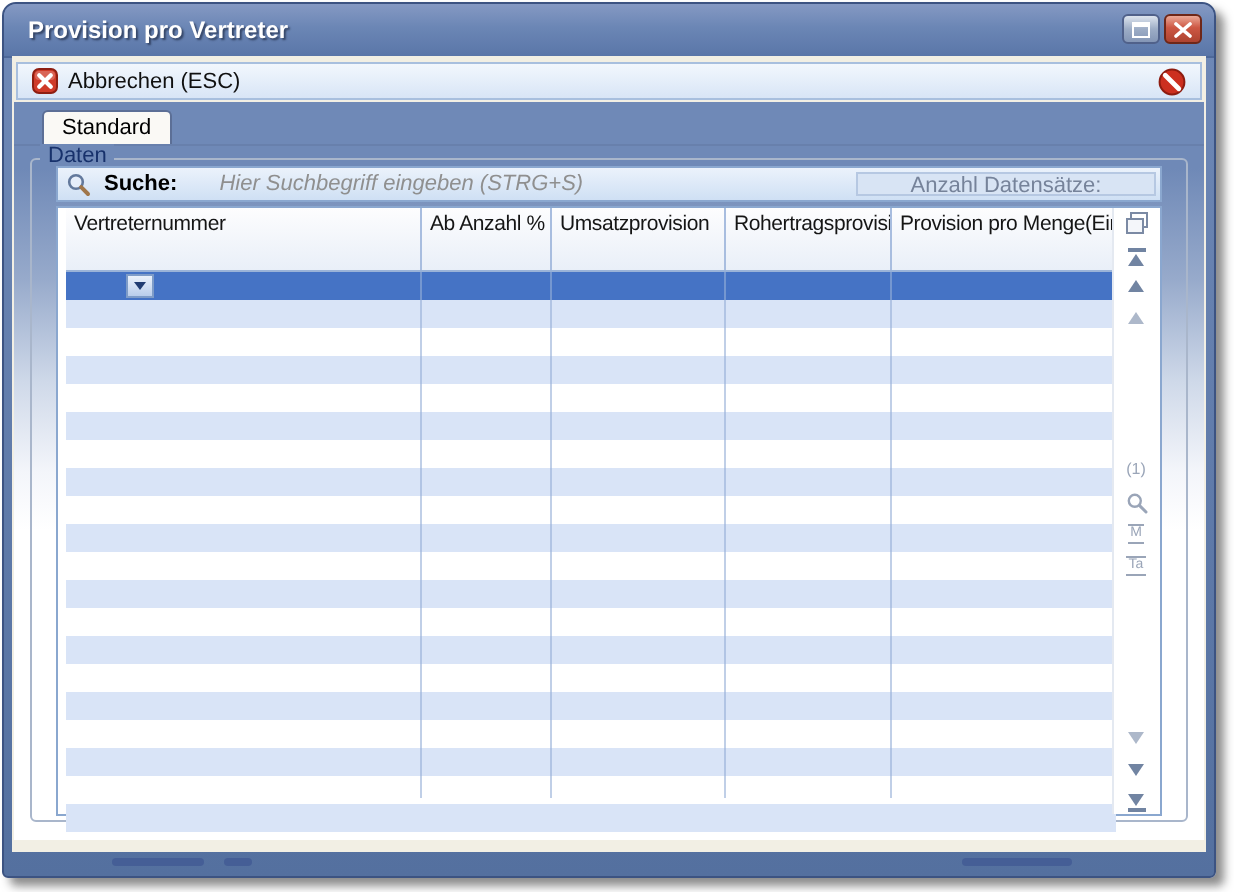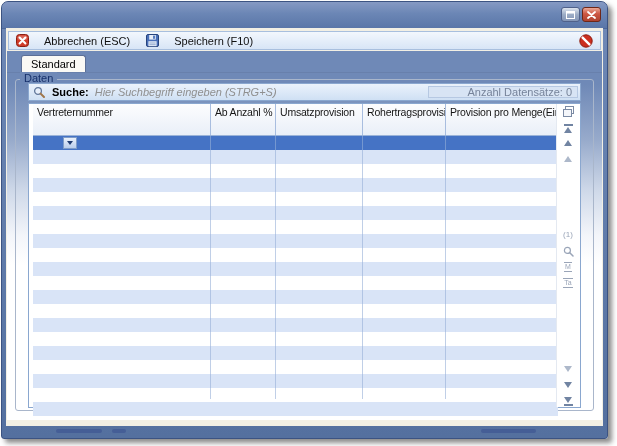--- a/index.html
+++ b/index.html
@@ -19,21 +19,21 @@
   .winbtn{position:absolute;top:5px;width:19px;height:15px;border-radius:3px;border:1px solid #50618a;
     display:flex;align-items:center;justify-content:center;box-sizing:border-box;}
   .btn-restore{right:27px;background:linear-gradient(#dde4ee,#9dadc6 50%,#8496b6);}
   .btn-close{right:6px;background:linear-gradient(#eba896,#cd5743 45%,#ad4330);border-color:#6e2718;}
 
   
   .client{position:absolute;left:4px;right:4px;top:26px;bottom:12px;background:#f2efe4;}
   .toolbar{position:absolute;left:2px;right:2px;top:3px;height:19px;box-sizing:border-box;
     background:linear-gradient(#f2f7fd,#d8e5f6);border:1px solid #a8bfde;
     display:flex;align-items:center;padding:0 7px;gap:16px;}
-  .tbtn{display:flex;align-items:center;gap:15px;color:#101010;white-space:nowrap;cursor:default;}
+  .tbtn{display:flex;align-items:center;gap:5px;color:#101010;white-space:nowrap;cursor:default;}
   .tbtn .ticon{display:flex;align-items:center;}
   .toolbar-right{margin-left:auto;display:flex;align-items:center;}
 
   
   .content{position:absolute;left:1px;right:1px;top:23px;bottom:6px;
     background:linear-gradient(180deg,#6f89b7 0%,#6f89b7 9%,#97aacb 24%,#cfd9e9 38%,#f3f5fa 50%,#ffffff 58%,#ffffff 100%);}
   .tab{position:absolute;left:14px;top:4px;height:17px;box-sizing:border-box;padding:2px 9px 0 9px;
     background:#faf9f5;border:1px solid #5c6f96;border-bottom:none;border-radius:3px 3px 0 0;
     color:#000;z-index:3;}
   .tabline{position:absolute;left:0;right:0;top:21px;height:1px;background:rgba(95,115,155,.4);}
@@ -41,24 +41,24 @@
   
   .groupbox{position:absolute;left:8px;right:8px;top:28px;bottom:9px;
     border:1px solid #a9b6cb;border-radius:3px;}
   .gb-label{position:absolute;left:4px;top:-8px;padding:0 4px;background:#6f89b7;color:#17316b;line-height:13px;}
 
   
   .searchbar{position:absolute;left:12px;right:12px;top:3px;height:18px;box-sizing:border-box;
     background:linear-gradient(#ebf2fb,#cfe0f4);border:1px solid #8aa7cf;
     display:flex;align-items:center;padding:0 4px;gap:6px;}
   .search-label{font-weight:bold;color:#000;text-align:right;}
-  .search-placeholder{font-style:italic;color:#8f8f8f;white-space:nowrap;}
+  .search-placeholder{font-style:italic;color:#8f8f8f;white-space:nowrap;margin-left:15px;}
   .count-box{position:absolute;right:2px;top:2px;bottom:2px;width:150px;box-sizing:border-box;
     background:#d8e4f4;border:1px solid #b6c8e2;color:#76839a;
-    display:flex;align-items:center;justify-content:flex-end;padding:0 5px;}
+    display:flex;align-items:center;justify-content:space-between;padding:0 5px;flex-direction:column;}
 
   
   .grid{position:absolute;left:12px;right:12px;top:23px;bottom:2px;background:#ffffff;border:1px solid #8aa7cf;}
   .grid-main{position:absolute;left:4px;top:0;width:525px;}
   .grid-header{display:flex;height:32px;box-sizing:border-box;
     background:linear-gradient(#fdfdfe,#e9eff8);border-bottom:1px solid #9ab3d8;}
   .hcell{box-sizing:border-box;border-right:1px solid #c3d3ea;padding:2px 0 0 4px;
     white-space:nowrap;overflow:hidden;font-size:10.5px;letter-spacing:-0.2px;color:#151515;cursor:default;}
   .grid-rows .row{height:14px;position:relative;}
   .row.sel{background:#4573c5;}
@@ -85,20 +85,21 @@
   
   .dash{position:absolute;height:4px;border-radius:2px;background:#455e96;top:427px;}
 </style>
 </head>
 <body>
 
 <div class="stage">
   <div class="window">
 
     <div class="titlebar">
+      <span class="title-text">Provision pro Vertreter</span>
       <div class="winbtn btn-restore">
         <svg width="9" height="8" viewBox="0 0 9 8">
           <rect x="0.5" y="0.5" width="8" height="7" fill="none" stroke="#ffffff"></rect>
           <rect x="0.5" y="0.5" width="8" height="2" fill="#ffffff"></rect>
         </svg>
       </div>
       <div class="winbtn btn-close">
         <svg width="9" height="8" viewBox="0 0 9 8">
           <path d="M1 1 L8 7 M8 1 L1 7" stroke="#ffffff" stroke-width="1.8" stroke-linecap="round"></path>
         </svg>
@@ -111,33 +112,20 @@
         <div id="tb-buttons" style="display:flex;align-items:center;gap:16px;">
             <div class="tbtn">
               <span class="ticon">
                 <svg width="13" height="13" viewBox="0 0 13 13">
                   <rect x="0.5" y="0.5" width="12" height="12" rx="3" fill="#cf3a28" stroke="#8e1f12"></rect>
                   <rect x="1.5" y="1.5" width="10" height="4.5" rx="2" fill="rgba(255,255,255,0.22)"></rect>
                   <path d="M3.6 3.6 L9.4 9.4 M9.4 3.6 L3.6 9.4" stroke="#fff" stroke-width="2.1" stroke-linecap="round"></path>
                 </svg>
               </span>
               <span>Abbrechen (ESC)</span>
-            </div>
-            <div class="tbtn">
-              <span class="ticon">
-                <svg width="13" height="13" viewBox="0 0 13 13">
-                  <rect x="0.5" y="0.5" width="12" height="12" rx="1.5" fill="#4a70b8" stroke="#27447e"></rect>
-                  <rect x="3.2" y="1" width="6.6" height="4.6" fill="#e8eef8"></rect>
-                  <rect x="7.1" y="1.6" width="1.8" height="3.2" fill="#4a70b8"></rect>
-                  <rect x="2.4" y="7.2" width="8.2" height="5" fill="#dfe8f5"></rect>
-                  <line x1="3.4" y1="9" x2="9.6" y2="9" stroke="#9fb3d4"></line>
-                  <line x1="3.4" y1="10.6" x2="9.6" y2="10.6" stroke="#9fb3d4"></line>
-                </svg>
-              </span>
-              <span>Speichern (F10)</span>
             </div>
           </div>
         <div class="toolbar-right">
           <span style="display:flex;">
             <svg width="14" height="14" viewBox="0 0 14 14">
               <circle cx="7" cy="7" r="6.2" fill="#cc2f1f" stroke="#8e1c10"></circle>
               <path d="M3.6 3.6 L10.4 10.4" stroke="#ffffff" stroke-width="2.4" stroke-linecap="round"></path>
             </svg>
           </span>
         </div>

